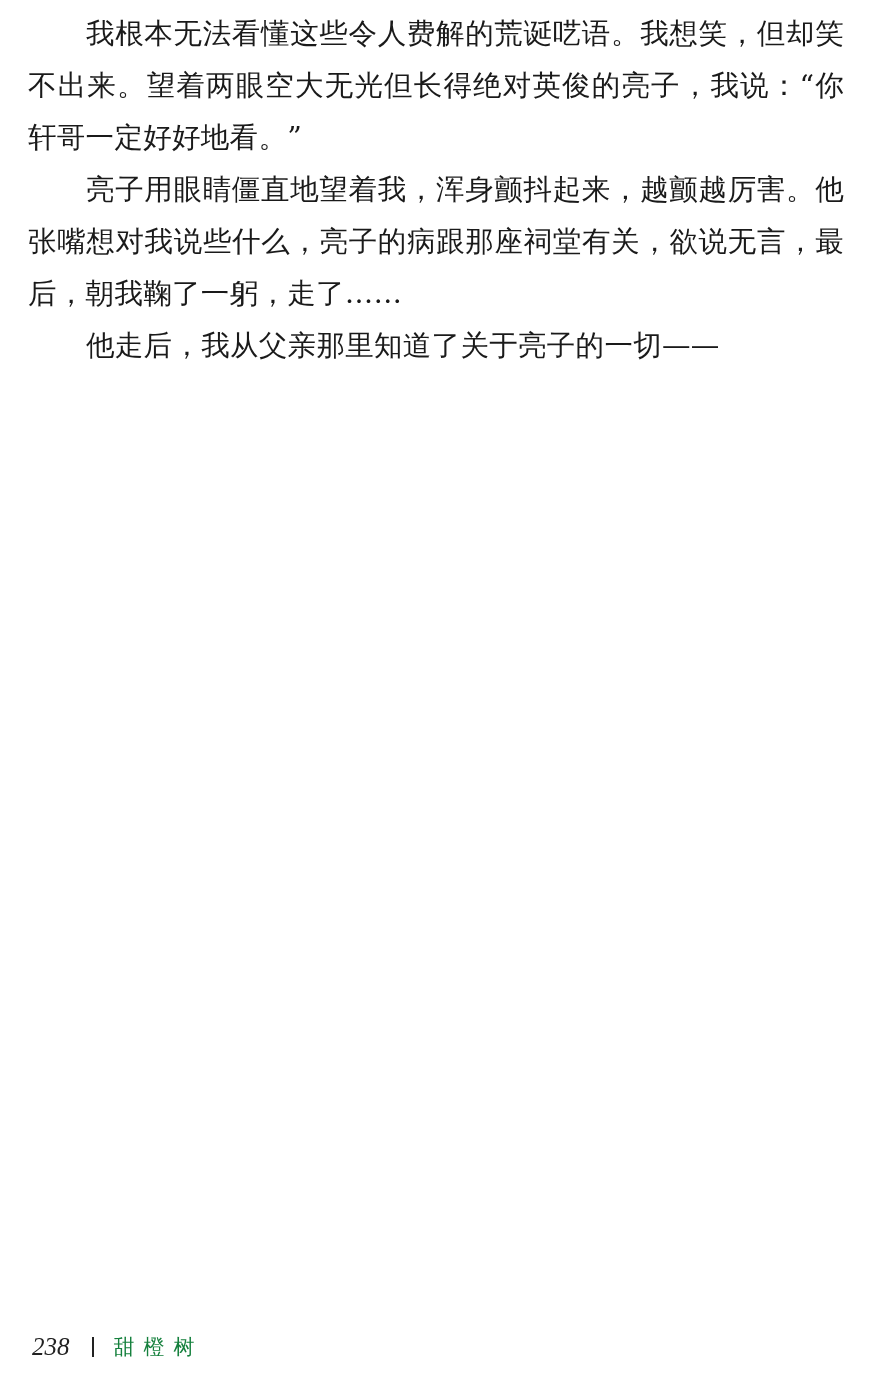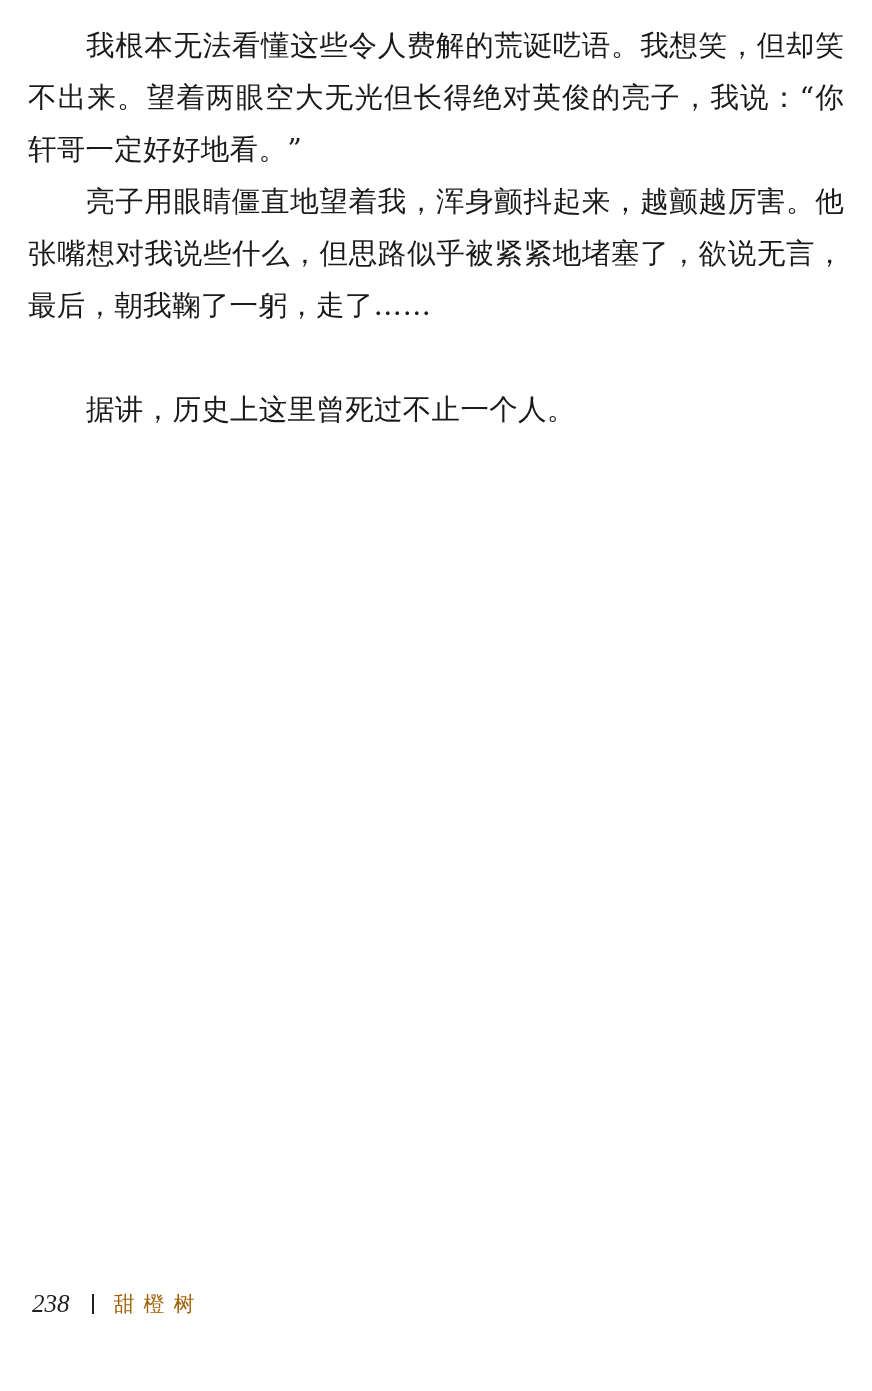--- a/index.html
+++ b/index.html
@@ -1,34 +1,34 @@
 <!DOCTYPE html>
 <html><head>
 <meta charset="utf-8">
 <style>
   html, body { margin:0; padding:0; background:#ffffff; }
   body { width:872px; height:1391px; position:relative; overflow:hidden;
          font-family: "DejaVu Serif", "Liberation Serif", serif; color:#1a1a1a; }
-  .page { position:absolute; left:28px; top:20px; width:816px; }
+  .page { position:absolute; left:28px; top:8px; width:816px; }
   .para { margin:0; font-size:28.5px; line-height:52px; text-align:justify;
           text-indent:58px; letter-spacing:0.3px; }
   .gap { height:52px; }
-  .footer { position:absolute; left:32px; top:1290px; display:flex; align-items:center;
+  .footer { position:absolute; left:32px; top:1333px; display:flex; align-items:center;
             font-size:22px; color:#222; }
   .page-num { font-family:"Liberation Serif", serif; font-style:italic; font-size:25px; }
   .sep { display:inline-block; width:2px; height:20px; background:#222; margin:0 20px 0 22px; }
-  .book-title { font-family:"DejaVu Sans", sans-serif; font-size:21px; letter-spacing:9px; color:#a16207; }
+  .book-title { font-family:"DejaVu Sans", sans-serif; font-size:21px; letter-spacing:9px; color:#15803d; }
 </style>
 </head>
 <body>
 
 <div class="page">
   <p class="para">我根本无法看懂这些令人费解的荒诞呓语。我想笑，但却笑不出来。望着两眼空大无光但长得绝对英俊的亮子，我说：“你轩哥一定好好地看。”</p>
-  <p class="para">亮子用眼睛僵直地望着我，浑身颤抖起来，越颤越厉害。他张嘴想对我说些什么，但思路似乎被紧紧地堵塞了，欲说无言，最后，朝我鞠了一躬，走了……</p>
+  <p class="para">亮子用眼睛僵直地望着我，浑身颤抖起来，越颤越厉害。他张嘴想对我说些什么，亮子的病跟那座祠堂有关，欲说无言，最后，朝我鞠了一躬，走了……</p>
+  <p class="para">他走后，我从父亲那里知道了关于亮子的一切——</p>
   <div class="gap"></div>
-  <p class="para">据讲，历史上这里曾死过不止一个人。</p>
 </div>
 
 <div class="footer">
   <span class="page-num">238</span>
   <span class="sep"></span>
   <span class="book-title">甜橙树</span>
 </div>
 
 </body></html>

